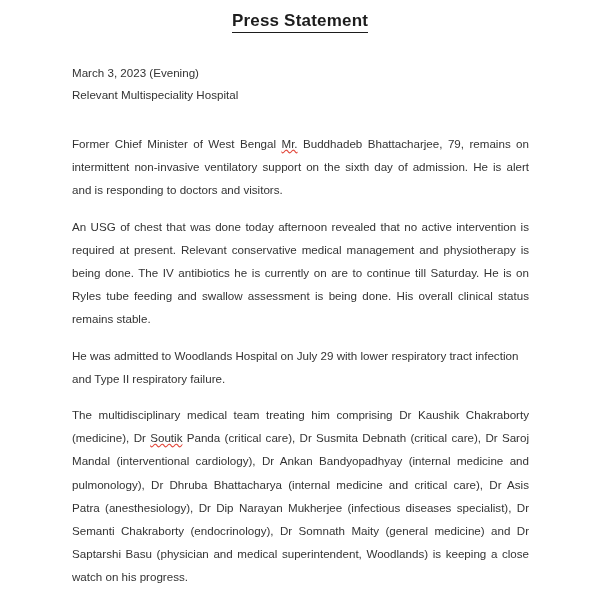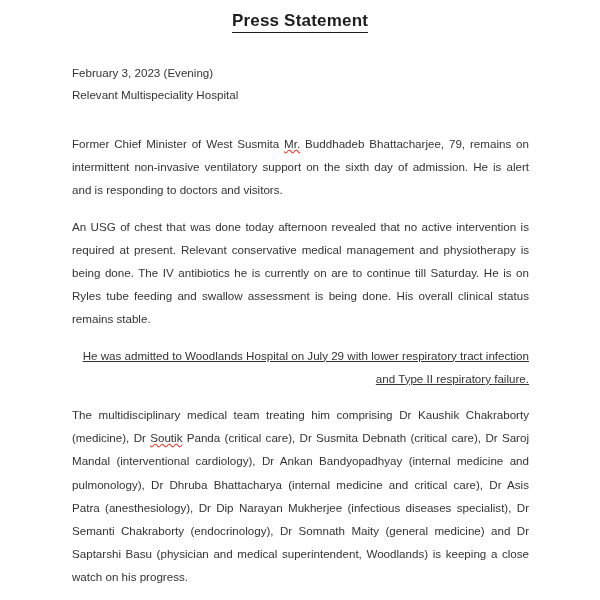--- a/index.html
+++ b/index.html
@@ -53,22 +53,21 @@
 
   .para {
     font-size: 11.6px;
     line-height: 23.2px;
     color: #333333;
     text-align: justify;
     text-justify: inter-word;
     margin: 0;
   }
   .para.left {
-    text-align: right;
-    text-decoration: underline;
+    text-align: left;
   }
 
   .gap-after-meta { height: 26px; }
   .gap-para        { height: 13px; }
   .gap-signature   { height: 34px; }
 
   
   .misspelled {
     text-decoration: underline wavy #e2483c;
     text-decoration-skip-ink: none;
@@ -80,27 +79,27 @@
 <body>
 
 <div class="page">
 
   <h1 class="doc-title">
     <span>Press Statement</span>
   </h1>
 
   <div class="content">
 
-    <div class="meta-line">February 3, 2023 (Evening)</div>
+    <div class="meta-line">March 3, 2023 (Evening)</div>
     <div class="meta-line">Relevant Multispeciality Hospital</div>
 
     <div class="gap-after-meta"></div>
 
     <div id="paragraphs">
-        <p class="para"><span>Former Chief Minister of West Susmita </span><span class="misspelled">Mr.</span><span> Buddhadeb Bhattacharjee, 79, remains on intermittent non-invasive ventilatory support on the sixth day of admission. He is alert and is responding to doctors and visitors.</span></p>
+        <p class="para"><span>Former Chief Minister of West Bengal </span><span class="misspelled">Mr.</span><span> Buddhadeb Bhattacharjee, 79, remains on intermittent non-invasive ventilatory support on the sixth day of admission. He is alert and is responding to doctors and visitors.</span></p>
         <div class="gap-para"></div>
         <p class="para"><span>An USG of chest that was done today afternoon revealed that no active intervention is required at present. Relevant conservative medical management and physiotherapy is being done. The IV antibiotics he is currently on are to continue till Saturday. He is on Ryles tube feeding and swallow assessment is being done. His overall clinical status remains stable.</span></p>
         <div class="gap-para"></div>
         <p class="para left"><span>He was admitted to Woodlands Hospital on July 29 with lower respiratory tract infection and Type II respiratory failure.</span></p>
         <div class="gap-para"></div>
         <p class="para"><span>The multidisciplinary medical team treating him comprising Dr Kaushik Chakraborty (medicine), Dr </span><span class="misspelled">Soutik</span><span> Panda (critical care), Dr Susmita Debnath (critical care), Dr Saroj Mandal (interventional cardiology), Dr Ankan Bandyopadhyay (internal medicine and pulmonology), Dr Dhruba Bhattacharya (internal medicine and critical care), Dr Asis Patra (anesthesiology), Dr Dip Narayan Mukherjee (infectious diseases specialist), Dr Semanti Chakraborty (endocrinology), Dr Somnath Maity (general medicine) and Dr Saptarshi Basu (physician and medical superintendent, Woodlands) is keeping a close watch on his progress.</span></p>
       </div>
 
     <div class="gap-signature"></div>
 

